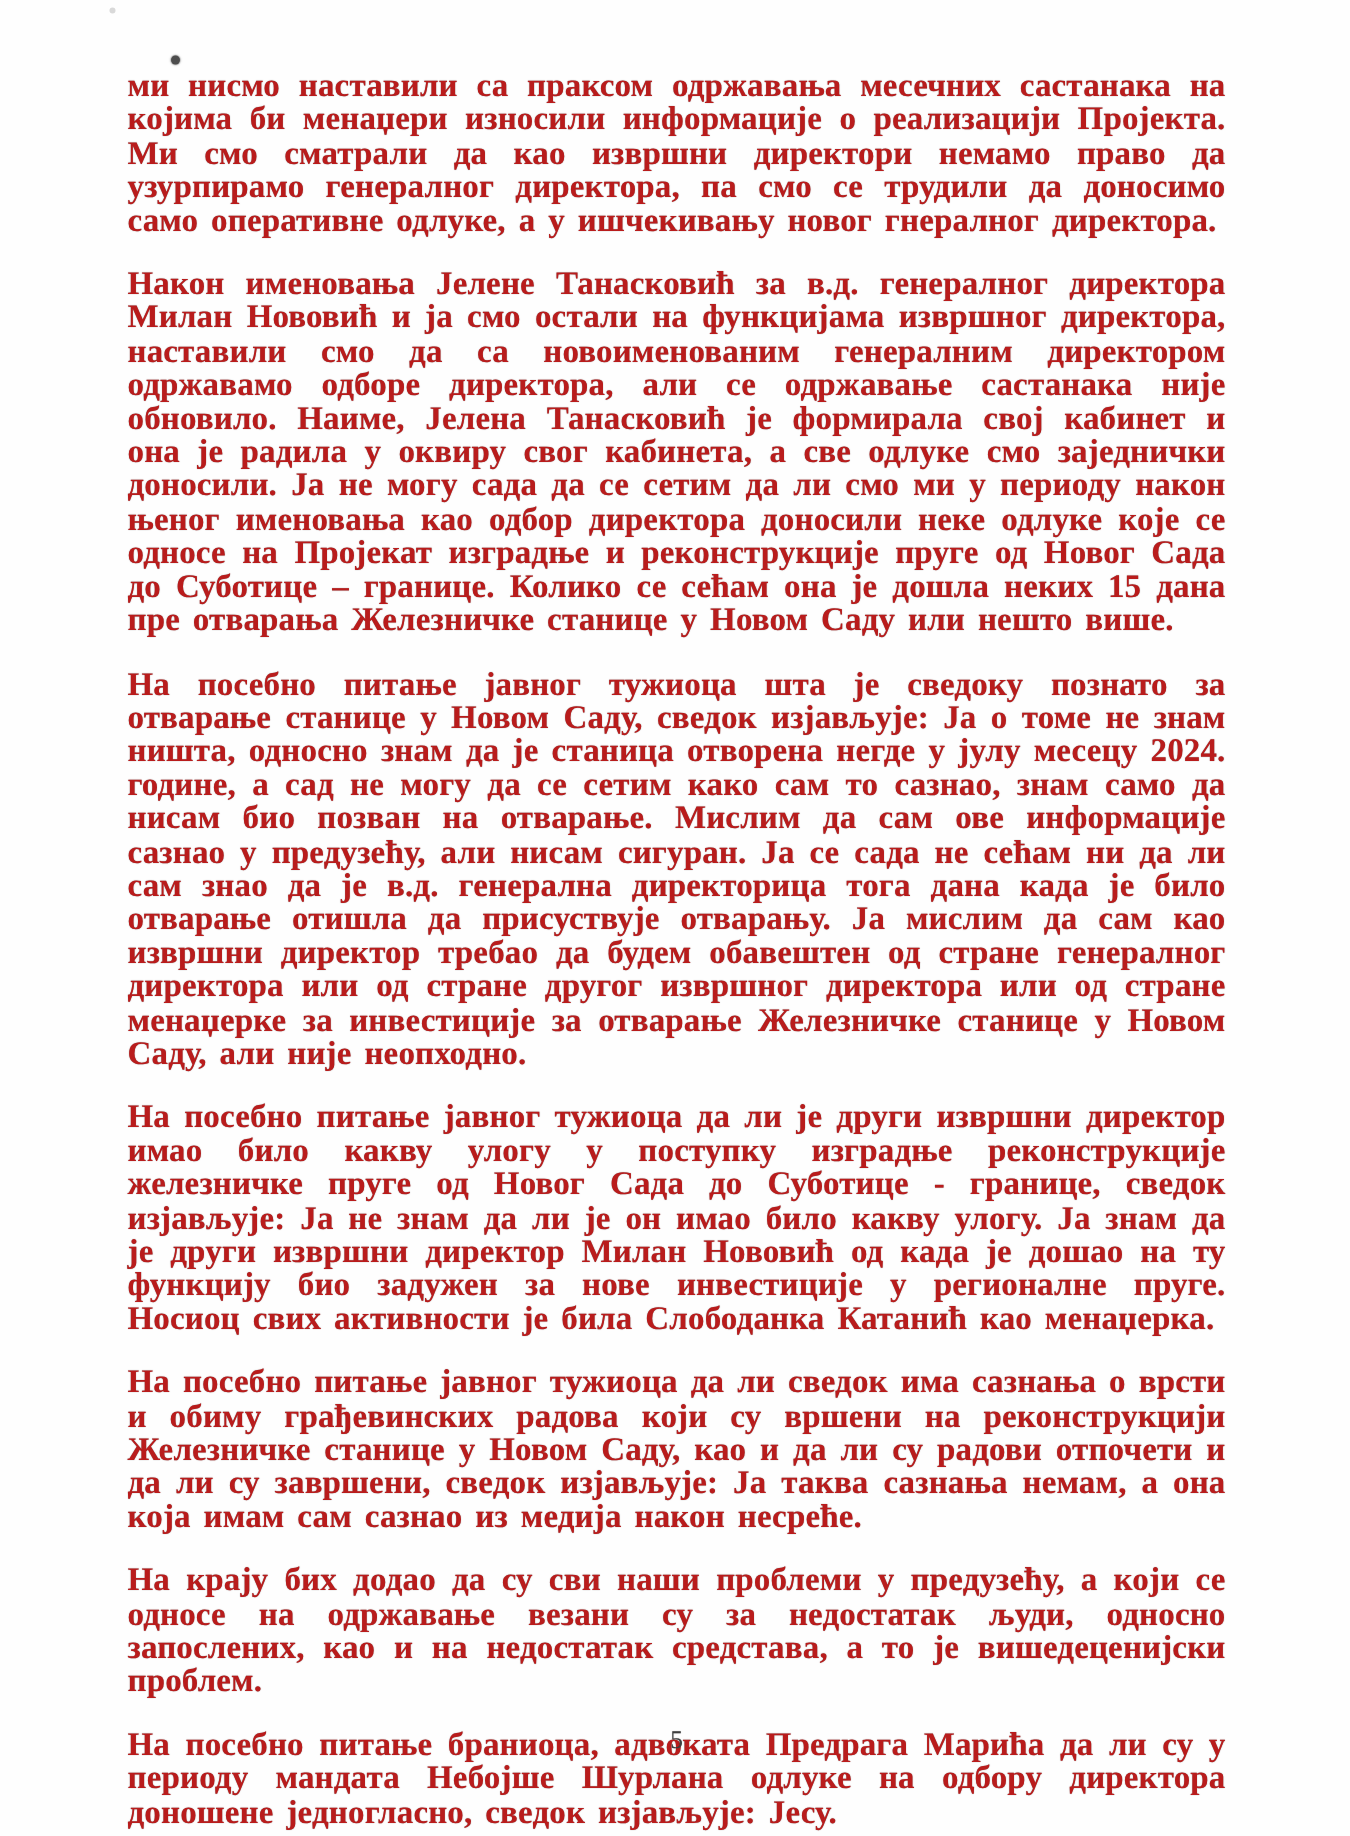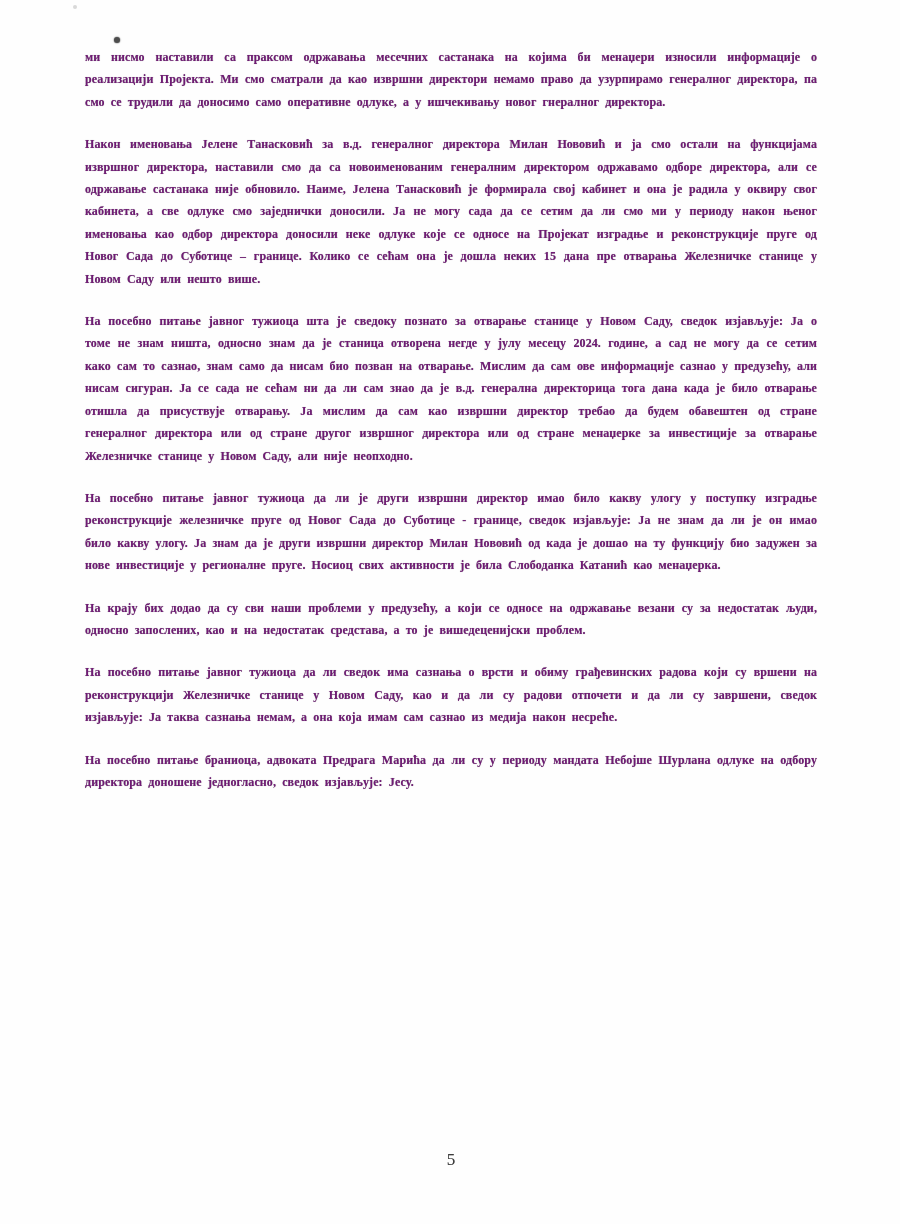--- a/index.html
+++ b/index.html
@@ -20,24 +20,24 @@
     background: #fefefe;
   }
   .content {
     position: absolute;
     left: 85px;
     top: 46px;
     width: 732px;
   }
   .para {
     margin: 0 0 20px 0;
-    font-size: 12px;
+    font-size: 22px;
     line-height: 22.4px;
     font-weight: bold;
-    color: #701a75;
+    color: #b91c1c;
     text-align: justify;
     text-justify: inter-word;
     word-spacing: 3px;
     letter-spacing: 0.1px;
     text-shadow: 0 0 0.7px rgba(40, 40, 40, 0.55);
   }
   .para:last-child {
     margin-bottom: 0;
   }
   .page-number {
@@ -76,19 +76,19 @@
 
 <div class="page">
   <span class="speck speck-faint"></span>
   <span class="speck speck-dark"></span>
 
   <div class="content">
       <p class="para">ми нисмо наставили са праксом одржавања месечних састанака на којима би менаџери износили информације о реализацији Пројекта. Ми смо сматрали да као извршни директори немамо право да узурпирамо генералног директора, па смо се трудили да доносимо само оперативне одлуке, а у ишчекивању новог гнералног директора.</p>
       <p class="para">Након именовања Јелене Танасковић за в.д. генералног директора Милан Нововић и ја смо остали на функцијама извршног директора, наставили смо да са новоименованим генералним директором одржавамо одборе директора, али се одржавање састанака није обновило. Наиме, Јелена Танасковић је формирала свој кабинет и она је радила у оквиру свог кабинета, а све одлуке смо заједнички доносили. Ја не могу сада да се сетим да ли смо ми у периоду након њеног именовања као одбор директора доносили неке одлуке које се односе на Пројекат изградње и реконструкције пруге од Новог Сада до Суботице – границе. Колико се сећам она је дошла неких 15 дана пре отварања Железничке станице у Новом Саду или нешто више.</p>
       <p class="para">На посебно питање јавног тужиоца шта је сведоку познато за отварање станице у Новом Саду, сведок изјављује: Ја о томе не знам ништа, односно знам да је станица отворена негде у јулу месецу 2024. године, а сад не могу да се сетим како сам то сазнао, знам само да нисам био позван на отварање. Мислим да сам ове информације сазнао у предузећу, али нисам сигуран. Ја се сада не сећам ни да ли сам знао да је в.д. генерална директорица тога дана када је било отварање отишла да присуствује отварању. Ја мислим да сам као извршни директор требао да будем обавештен од стране генералног директора или од стране другог извршног директора или од стране менаџерке за инвестиције за отварање Железничке станице у Новом Саду, али није неопходно.</p>
       <p class="para">На посебно питање јавног тужиоца да ли је други извршни директор имао било какву улогу у поступку изградње реконструкције железничке пруге од Новог Сада до Суботице - границе, сведок изјављује: Ја не знам да ли је он имао било какву улогу. Ја знам да је други извршни директор Милан Нововић од када је дошао на ту функцију био задужен за нове инвестиције у регионалне пруге. Носиоц свих активности је била Слободанка Катанић као менаџерка.</p>
+      <p class="para">На посебно питање јавног тужиоца да ли сведок има сазнања о врсти и обиму грађевинских радова који су вршени на реконструкцији Железничке станице у Новом Саду, као и да ли су радови отпочети и да ли су завршени, сведок изјављује: Ја таква сазнања немам, а она која имам сам сазнао из медија након несреће.</p>
       <p class="para">На крају бих додао да су сви наши проблеми у предузећу, а који се односе на одржавање везани су за недостатак људи, односно запослених, као и на недостатак средстава, а то је вишедеценијски проблем.</p>
-      <p class="para">На посебно питање јавног тужиоца да ли сведок има сазнања о врсти и обиму грађевинских радова који су вршени на реконструкцији Железничке станице у Новом Саду, као и да ли су радови отпочети и да ли су завршени, сведок изјављује: Ја таква сазнања немам, а она која имам сам сазнао из медија након несреће.</p>
       <p class="para">На посебно питање браниоца, адвоката Предрага Марића да ли су у периоду мандата Небојше Шурлана одлуке на одбору директора доношене једногласно, сведок изјављује: Јесу.</p>
     </div>
 
   <div class="page-number">5</div>
 </div>
 
 </body></html>

